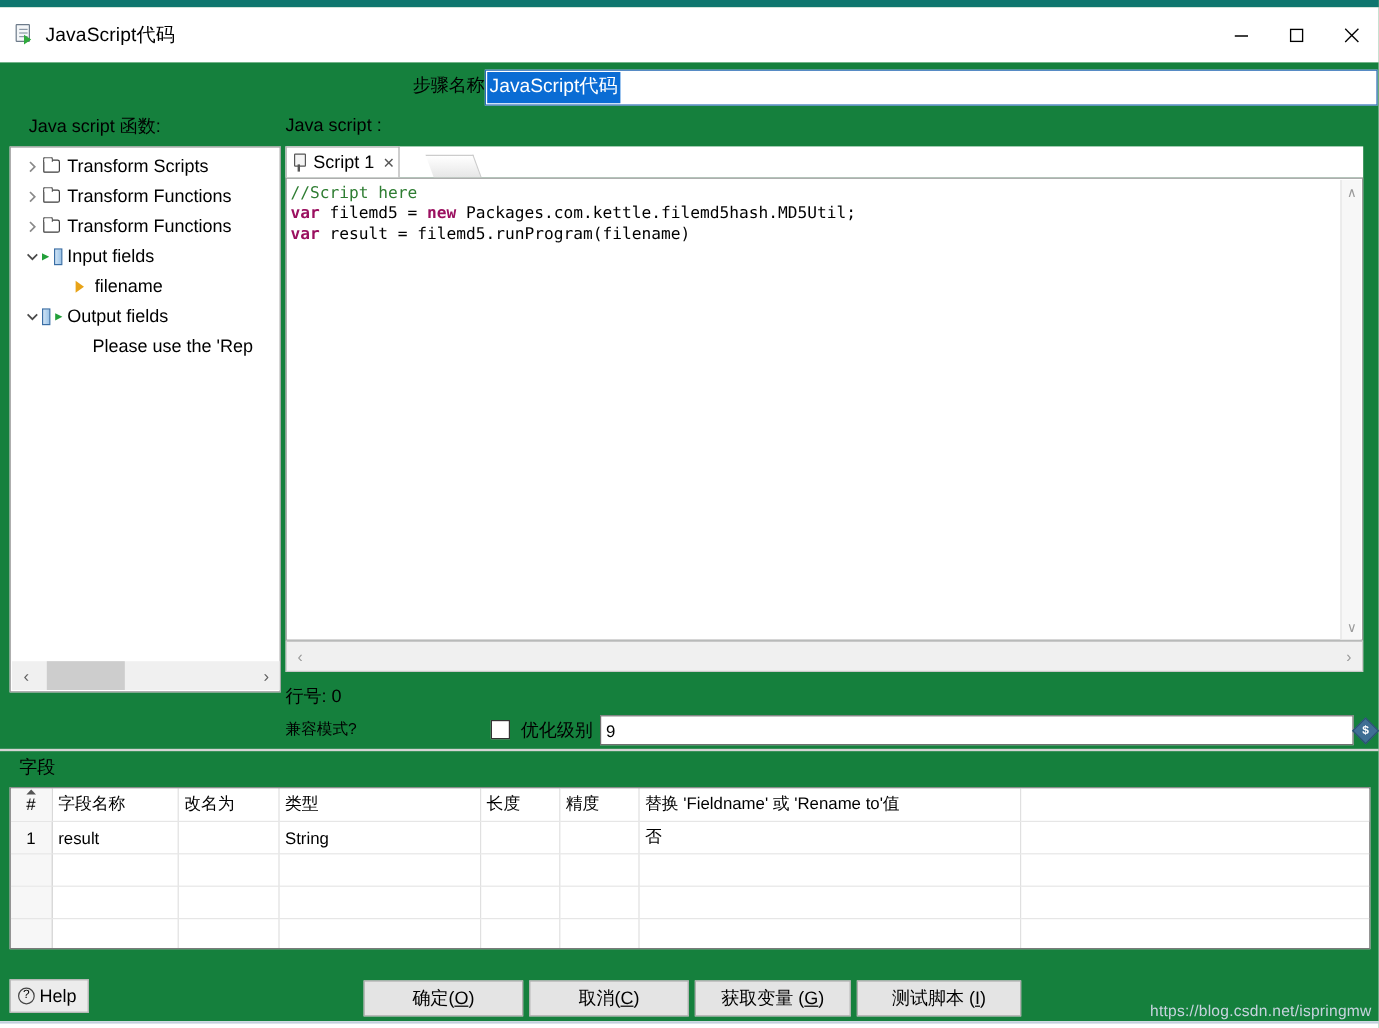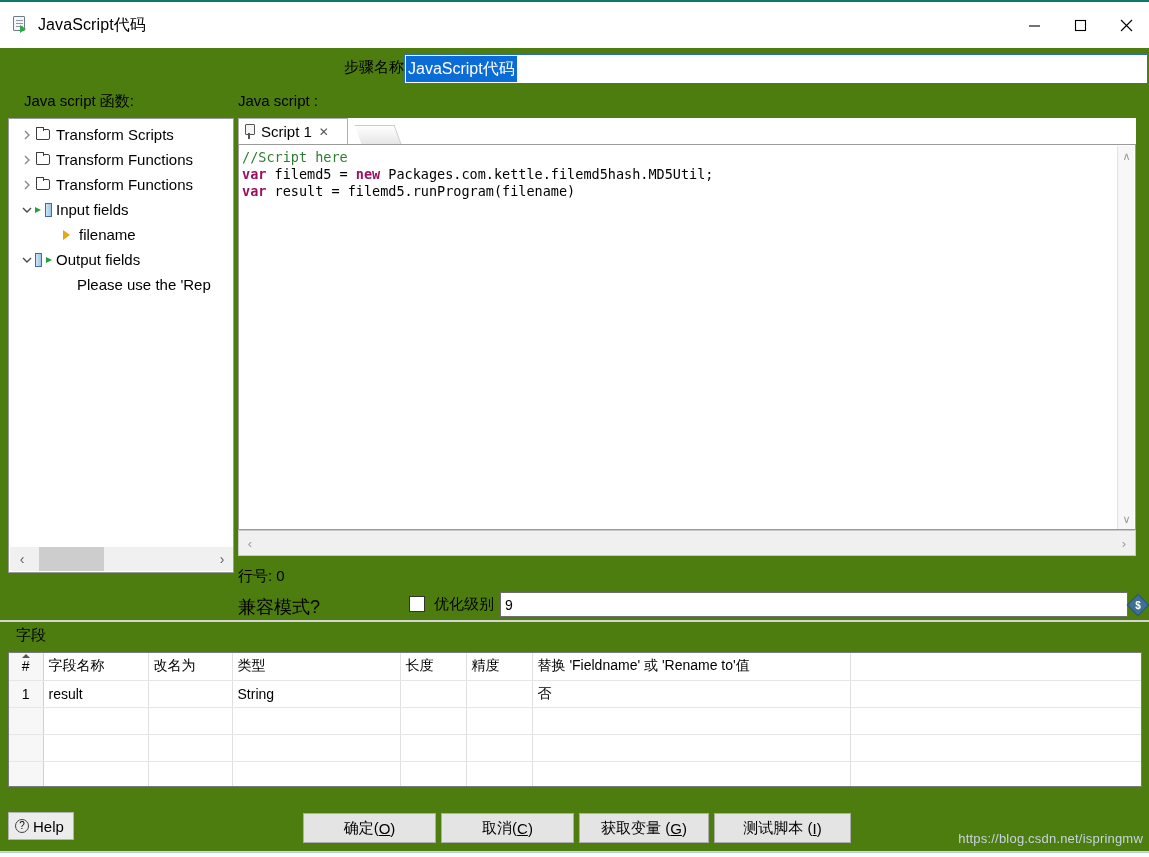--- a/index.html
+++ b/index.html
@@ -9,22 +9,22 @@
     width: 1149px; height: 857px;
     overflow: hidden;
     background: #ffffff;
     font-family: "Liberation Sans", "DejaVu Sans", sans-serif;
     font-size: 13px;
     color: #000000;
   }
   #app {
     position: relative;
     width: 1149px; height: 857px;
-    background: #4d7c0f;
-    border-top: 2px solid #0f766e;
+    background: #15803d;
+    border-top: 6px solid #0f766e;
   }
 
   
   .titlebar {
     position: absolute; left: 0; top: 0;
     width: 1149px; height: 46px;
     background: #ffffff;
     display: flex; align-items: center;
   }
   .title-icon {
@@ -219,21 +219,21 @@
   }
   .tabstrip {
     position: relative;
     height: 26px;
     background: #ffffff;
   }
   .tab {
     position: absolute; left: 0; top: 0;
     height: 26px;
     display: flex; align-items: center;
-    padding: 0 18px 0 5px;
+    padding: 0 3px 0 5px;
     background: #ffffff;
     border: 1px solid #aeaeae;
     border-bottom: none;
     font-size: 15px;
     white-space: nowrap;
     cursor: default;
     justify-content: center;
   }
   .tab .tab-ico {
     width: 13px; height: 15px;
@@ -309,21 +309,21 @@
     color: #9a9a9a; font-size: 13px;
   }
 
   
   .rownum {
     position: absolute; left: 238px; top: 565px;
     font-size: 15px;
   }
   .compat {
     position: absolute; left: 238px; top: 593px;
-    font-size: 18px;
+    font-size: 13px;
   }
   .opt-check {
     position: absolute; left: 409px; top: 594px;
     width: 16px; height: 16px;
     border: 1.4px solid #333;
     background: #fff;
   }
   .opt-label {
     position: absolute; left: 434px; top: 593px;
     font-size: 15px;

